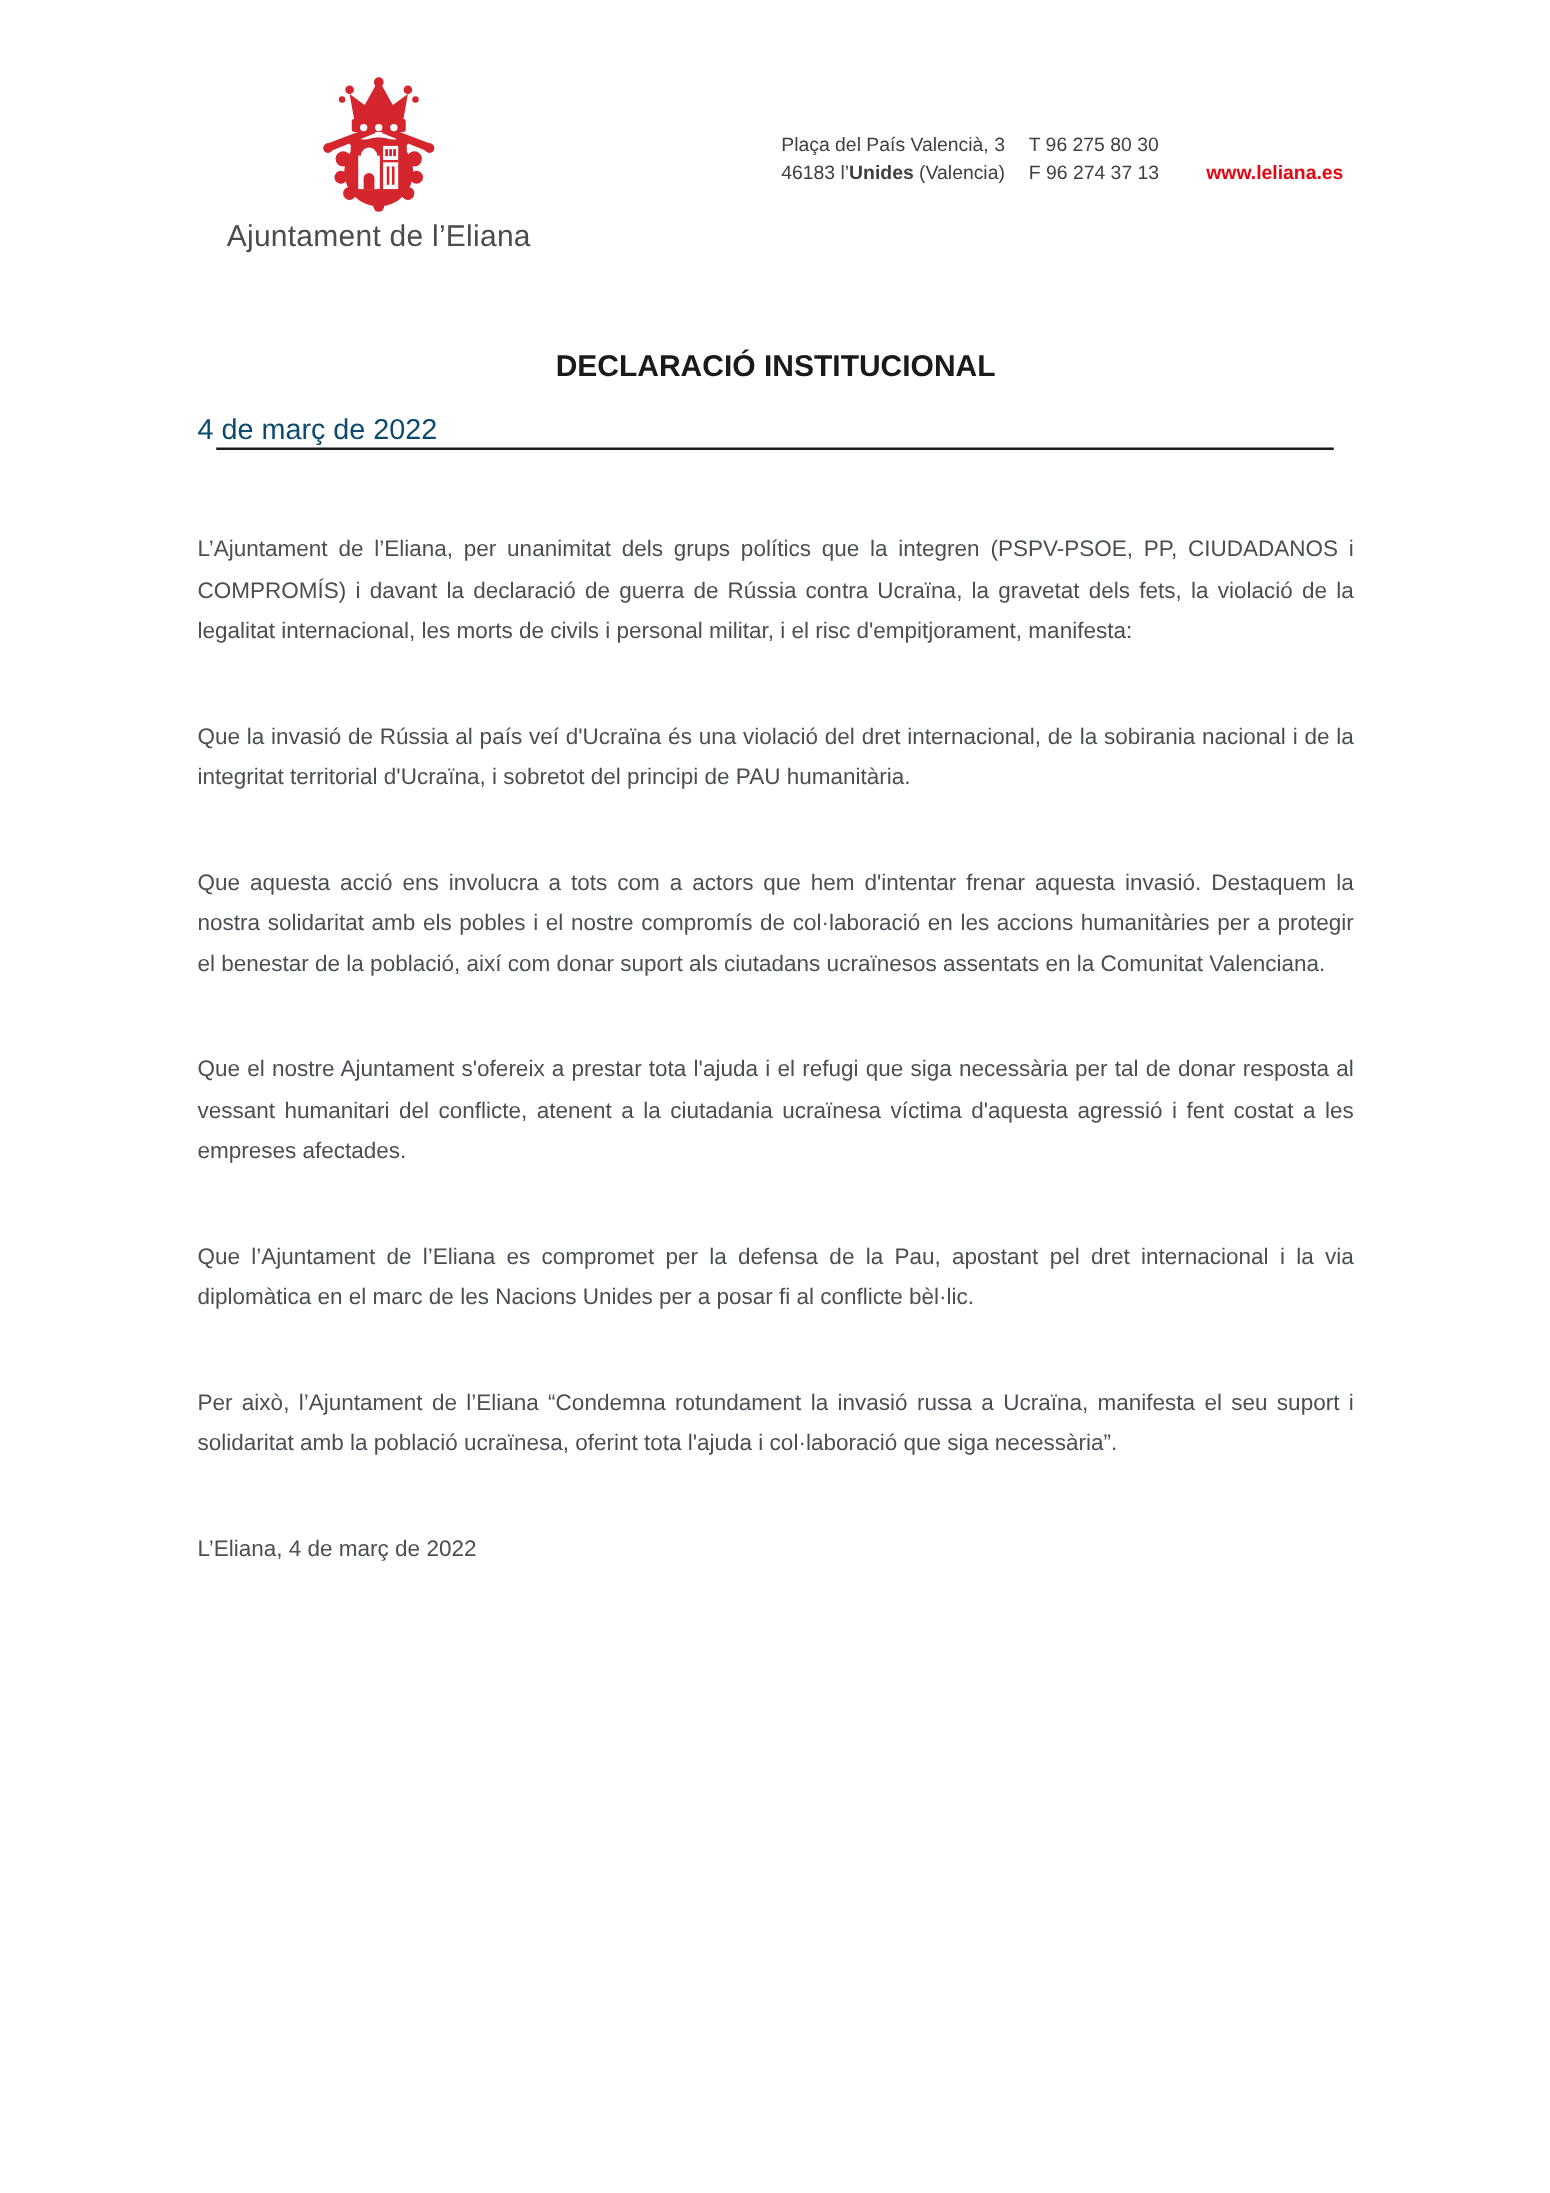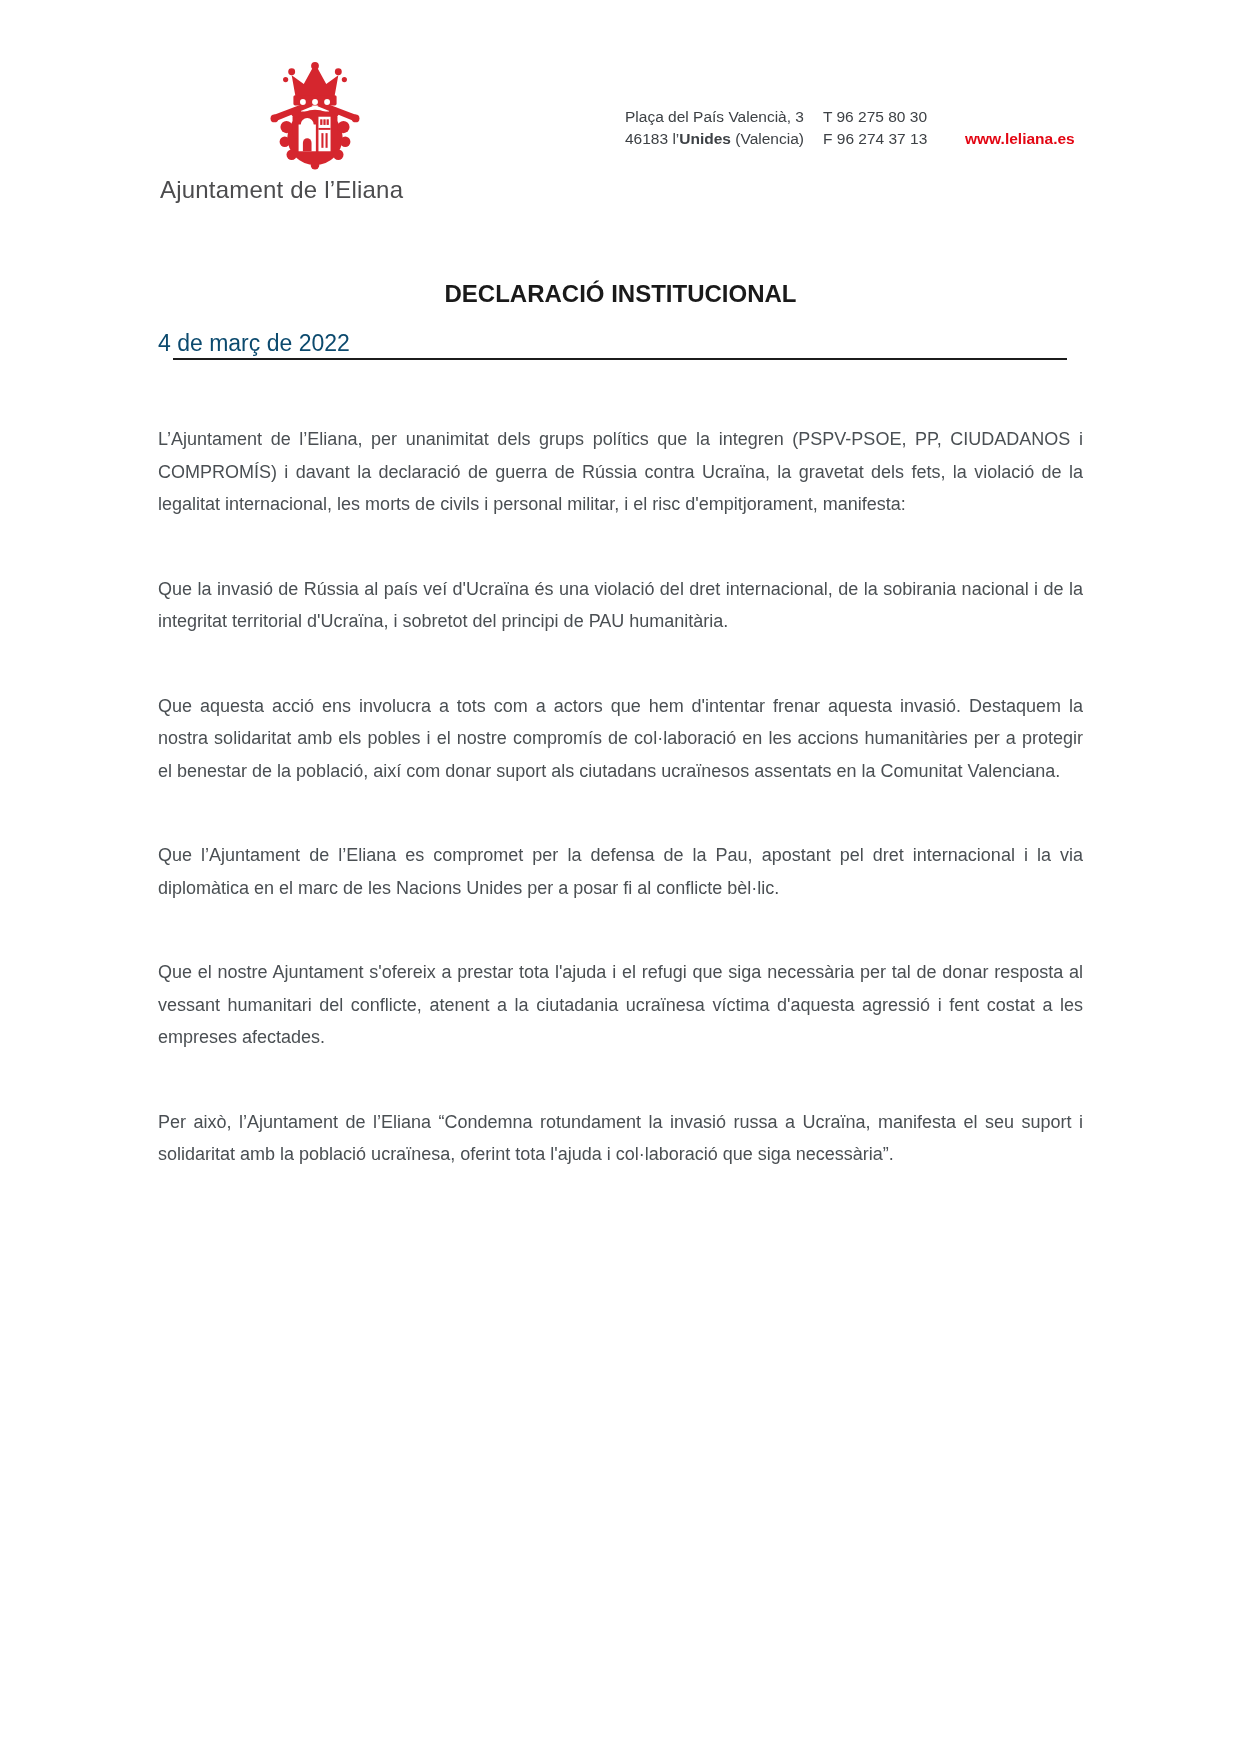--- a/index.html
+++ b/index.html
@@ -5,22 +5,22 @@
   html,body{margin:0;padding:0;background:#fff;}
   .page{
     position:relative;
     width:1240px;height:1754px;
     background:#ffffff;
     font-family:"Liberation Sans", sans-serif;
     overflow:hidden;
   }
   
   .brand{
-    position:absolute;left:160px;top:58px;width:310px;
-    text-align:left;
+    position:absolute;left:148px;top:58px;width:310px;
+    text-align:center;
   }
   .brand svg{display:block;margin:0 auto;}
   .brand-name{
     margin-top:4px;
     font-size:24px;
     letter-spacing:0.2px;
     color:#4c4c4e;
     white-space:nowrap;
   }
   
@@ -142,19 +142,20 @@
 
   <div class="content">
     <div class="doc-title">DECLARACIÓ INSTITUCIONAL</div>
     <div class="doc-date">4 de març de 2022</div>
     <div class="rule"></div>
 
     <div class="body-text">
       <p class="first">L’Ajuntament de l’Eliana, per unanimitat dels grups polítics que la integren (PSPV-PSOE, PP, CIUDADANOS i COMPROMÍS) i davant la declaració de guerra de Rússia contra Ucraïna, la gravetat dels fets, la violació de la legalitat internacional, les morts de civils i personal militar, i el risc d'empitjorament, manifesta:</p>
       <p>Que la invasió de Rússia al país veí d'Ucraïna és una violació del dret internacional, de la sobirania nacional i de la integritat territorial d'Ucraïna, i sobretot del principi de PAU humanitària.</p>
       <p>Que aquesta acció ens involucra a tots com a actors que hem d'intentar frenar aquesta invasió. Destaquem la nostra solidaritat amb els pobles i el nostre compromís de col·laboració en les accions humanitàries per a protegir el benestar de la població, així com donar suport als ciutadans ucraïnesos assentats en la Comunitat Valenciana.</p>
+      <p>Que el nostre Ajuntament s'ofereix a prestar tota l'ajuda i el refugi que siga necessària per tal de donar resposta al vessant humanitari del conflicte, atenent a la ciutadania ucraïnesa víctima d'aquesta agressió i fent costat a les empreses afectades.</p>
       <p>Que l’Ajuntament de l’Eliana es compromet per la defensa de la Pau, apostant pel dret internacional i la via diplomàtica en el marc de les Nacions Unides per a posar fi al conflicte bèl·lic.</p>
-      <p>Que el nostre Ajuntament s'ofereix a prestar tota l'ajuda i el refugi que siga necessària per tal de donar resposta al vessant humanitari del conflicte, atenent a la ciutadania ucraïnesa víctima d'aquesta agressió i fent costat a les empreses afectades.</p>
       <p>Per això, l’Ajuntament de l’Eliana “Condemna rotundament la invasió russa a Ucraïna, manifesta el seu suport i solidaritat amb la població ucraïnesa, oferint tota l'ajuda i col·laboració que siga necessària”.</p>
+      <p class="closing">L’Eliana, 4 de març de 2022</p>
     </div>
   </div>
 
 </div>
 
 </body></html>

